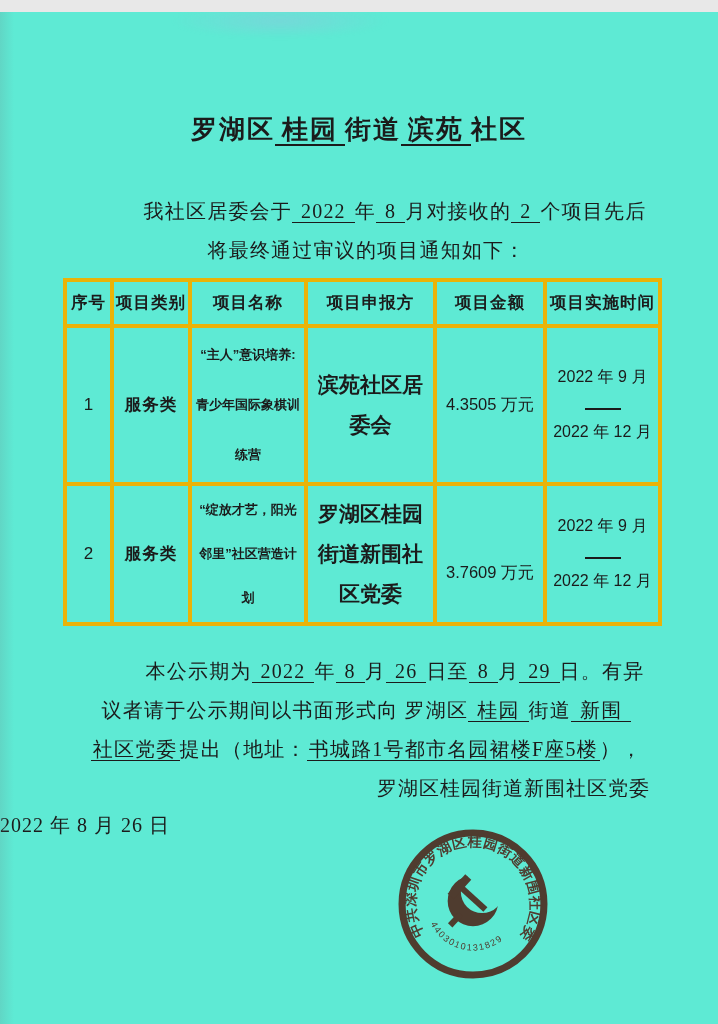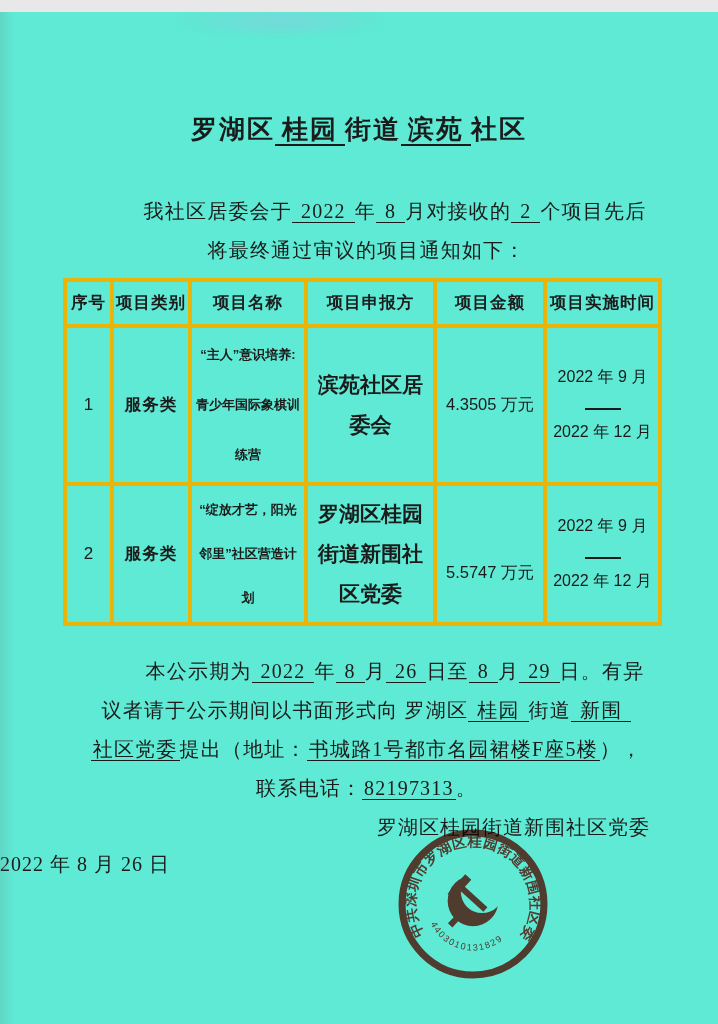--- a/index.html
+++ b/index.html
@@ -130,36 +130,35 @@
             <div class="time-start">2022 年 9 月</div>
             <div><span class="time-dash">——</span></div>
             <div class="time-end">2022 年 12 月</div>
           </td>
         </tr>
         <tr class="r2">
           <td class="no">2</td>
           <td class="cat">服务类</td>
           <td class="name">“绽放才艺，阳光邻里”社区营造计划</td>
           <td class="applicant">罗湖区桂园街道新围社区党委</td>
-          <td class="amount">5.5747 万元</td>
+          <td class="amount">3.7609 万元</td>
           <td class="time">
             <div class="time-start">2022 年 9 月</div>
             <div><span class="time-dash">——</span></div>
             <div class="time-end">2022 年 12 月</div>
           </td>
         </tr>
       </tbody>
     </table>
   </div>
 
   <div class="para notice">
     <div class="line ind"><span>本公示期为</span><span class="u">2022</span><span>年</span><span class="u">8</span><span>月</span><span class="u">26</span><span>日至</span><span class="u">8</span><span>月</span><span class="u">29</span><span>日。有异</span></div>
     <div class="line"><span>议者请于公示期间以书面形式向 罗湖区</span><span class="u">桂园</span><span>街道</span><span class="u">新围</span></div>
     <div class="line"><span class="u2">社区党委</span><span>提出（地址：</span><span class="u2">书城路1号都市名园裙楼F座5楼</span><span>），</span></div>
-    <div class="line"><span>联系电话：</span><span class="u2">82197313</span><span>。</span></div>
   </div>
 
   <div class="sig">
     <div class="sig-org">罗湖区桂园街道新围社区党委</div>
     <div class="sig-date">2022 年 8 月 26 日</div>
   </div>
 
   <svg class="seal" viewBox="0 0 150 150">
     <defs>
       <path id="sealArc" d="M 26.7 105.2 A 57 57 0 1 1 123.3 105.2" fill="none"></path>

